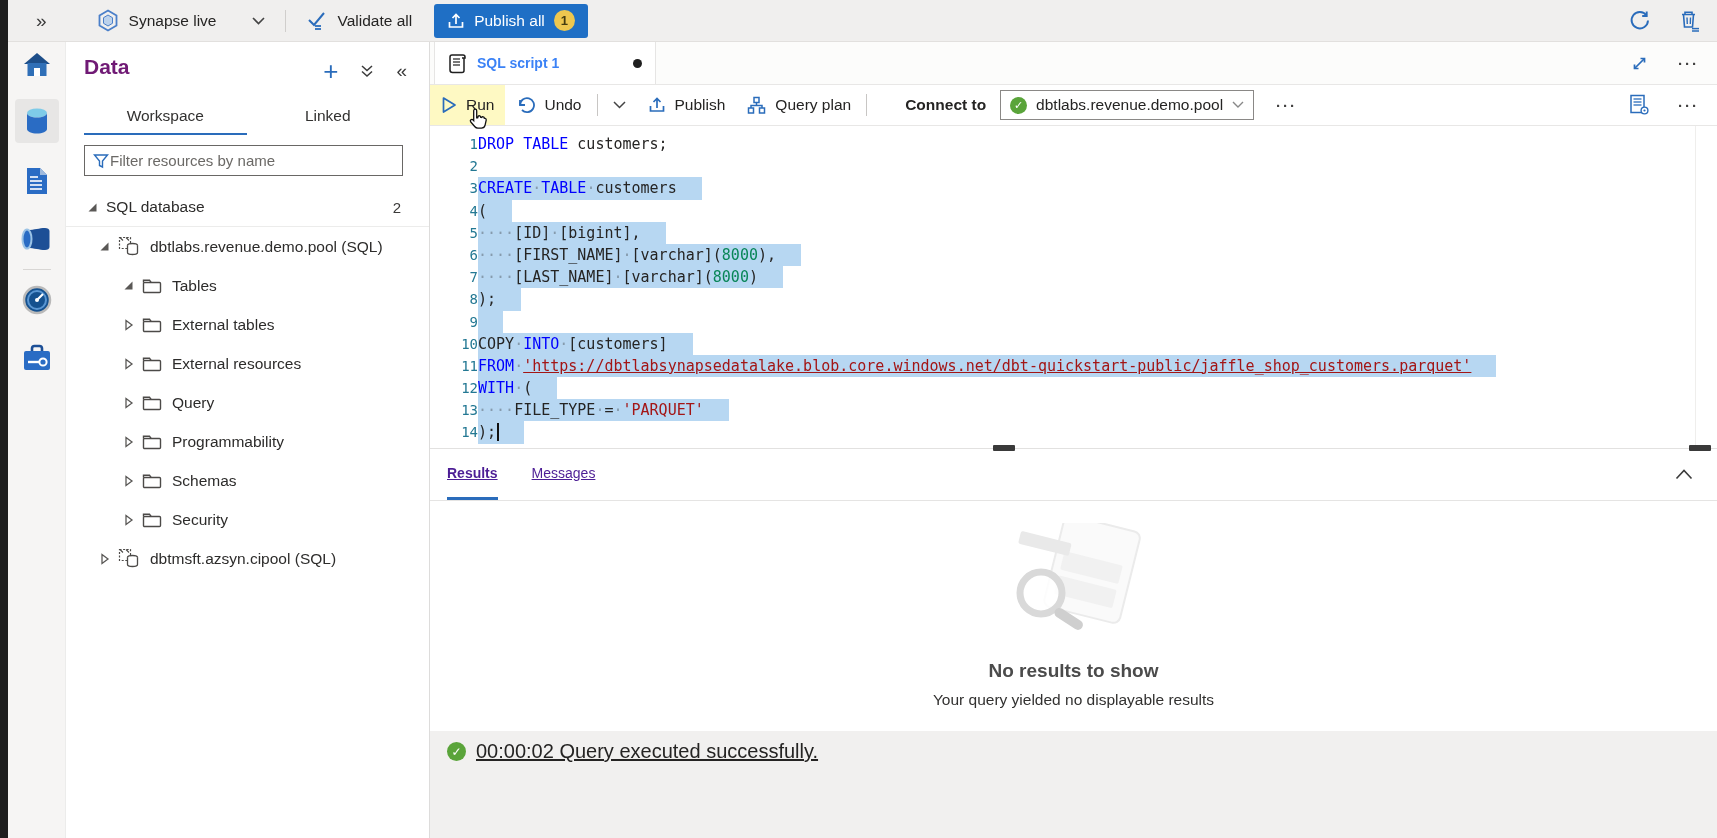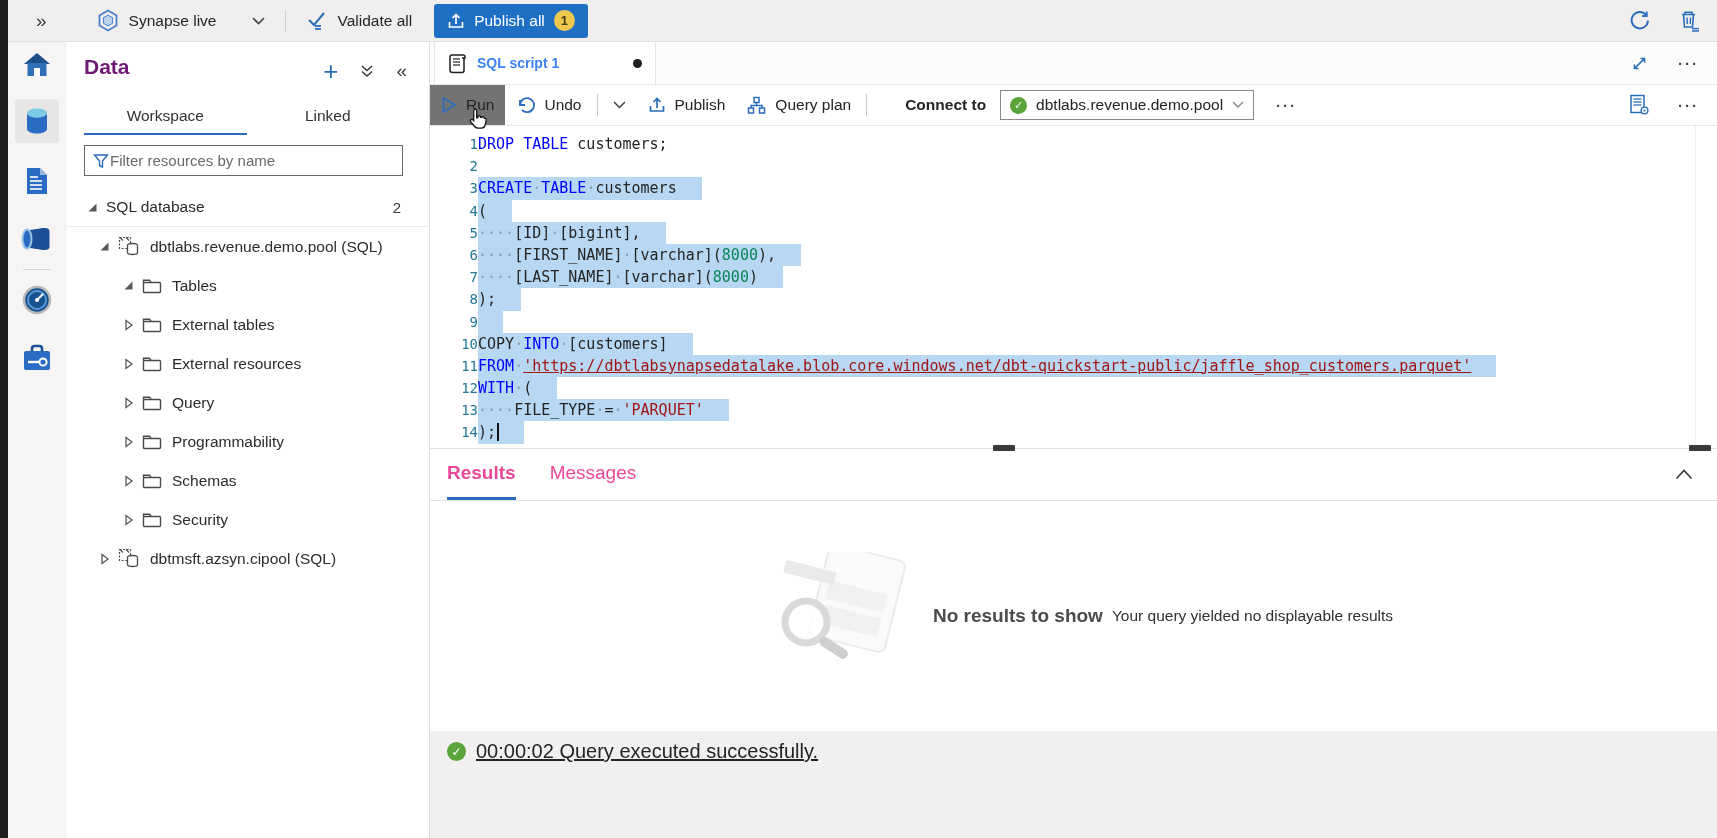--- a/index.html
+++ b/index.html
@@ -63,21 +63,21 @@
   .doc-tab { margin-left:4px; width:222px; background:#fff; border-left:1px solid #e6e5e4;
              border-right:1px solid #e6e5e4; display:flex; align-items:center; gap:10px; padding:0 13px; }
   .doc-tab-label { font-size:14px; font-weight:700; color:#3b82f6; }
   .dirty-dot { margin-left:auto; width:9px; height:9px; border-radius:50%; background:#1f1f1f; }
   .tab-actions { margin-left:auto; display:flex; align-items:center; gap:30px; margin-right:18px; }
   .dots { font-size:15px; letter-spacing:2px; color:#424140; font-weight:bold; }
 
   .toolbar { height:41px; border-bottom:1px solid #e8e7e6; display:flex; align-items:center;
              font-size:15.5px; color:#252423; position:relative; }
   .tbtn { display:flex; align-items:center; gap:9px; padding:0 11px; height:100%; }
-  .tbtn.hover { background:#737373; }
+  .tbtn.hover { background:#fef9c3; }
   .t-sep { width:1px; height:22px; background:#c8c6c4; margin:0 4px; }
   .connect-label { margin-left:34px; margin-right:14px; font-weight:700; }
   .pool-dd { height:30px; border:1px solid #8a8886; display:flex; align-items:center; gap:9px;
              padding:0 9px; background:#fff; }
   .ok-circle { width:17px; height:17px; border-radius:50%; background:var(--success,#5aa43a); color:#fff;
                font-size:11px; display:flex; align-items:center; justify-content:center; }
   .toolbar-right { margin-left:auto; display:flex; align-items:center; gap:28px; margin-right:18px; }
   #mouse-cursor { position:absolute; left:36px; top:22px; z-index:9; }
 
   
@@ -94,25 +94,25 @@
   .seg.w { color:rgba(40,40,40,0.34); }
   .caret { display:inline-block; width:2px; height:18px; background:#111; vertical-align:-4px; margin-left:1px; }
   .minimap { position:absolute; top:0; bottom:0; right:0; width:22px; border-left:1px solid #efeeec; background:#fff; }
 
   
   .results { flex:1; display:flex; flex-direction:column; position:relative; }
   .split-handle { position:absolute; left:563px; top:-4px; width:22px; height:6px; background:#3a3a3a; border-radius:1px; }
   .split-handle.right { left:auto; right:6px; }
   .res-tabs { height:52px; display:flex; align-items:stretch; padding-left:17px; gap:34px;
               border-bottom:1px solid #e5e4e3; }
-  .res-tab { display:flex; align-items:center; font-size:19px; color:#ec4899;
-             border-bottom:3px solid transparent; }
+  .res-tab { display:flex; align-items:center; font-size:14px; color:#4c1d95;
+             border-bottom:3px solid transparent;text-decoration:underline; }
   .res-tab.active { border-bottom-color:#2a6cbb; font-weight:700; }
   .res-collapse { margin-left:auto; margin-right:24px; display:flex; align-items:center; }
-  .res-body { flex:1; display:flex; flex-direction:row; align-items:center; justify-content:center; gap:9px; }
+  .res-body { flex:1; display:flex; flex-direction:column; align-items:center; justify-content:center; gap:9px; }
   .empty-title { font-size:19px; font-weight:700; color:#4b4b4b; }
   .empty-sub { font-size:15.5px; color:#323130; }
   .res-footer { height:107px; background:#f1f0ef; padding:11px 0 0 17px; display:flex;
                 align-items:flex-start; gap:10px; }
   .footer-ok { width:19px; height:19px; border-radius:50%; background:var(--success,#5aa43a); color:#fff;
                font-size:12px; display:flex; align-items:center; justify-content:center; flex:none; }
   .footer-text { font-size:20px; color:#252423; line-height:19px;text-decoration:underline; }
 </style>
 </head>
 <body>

